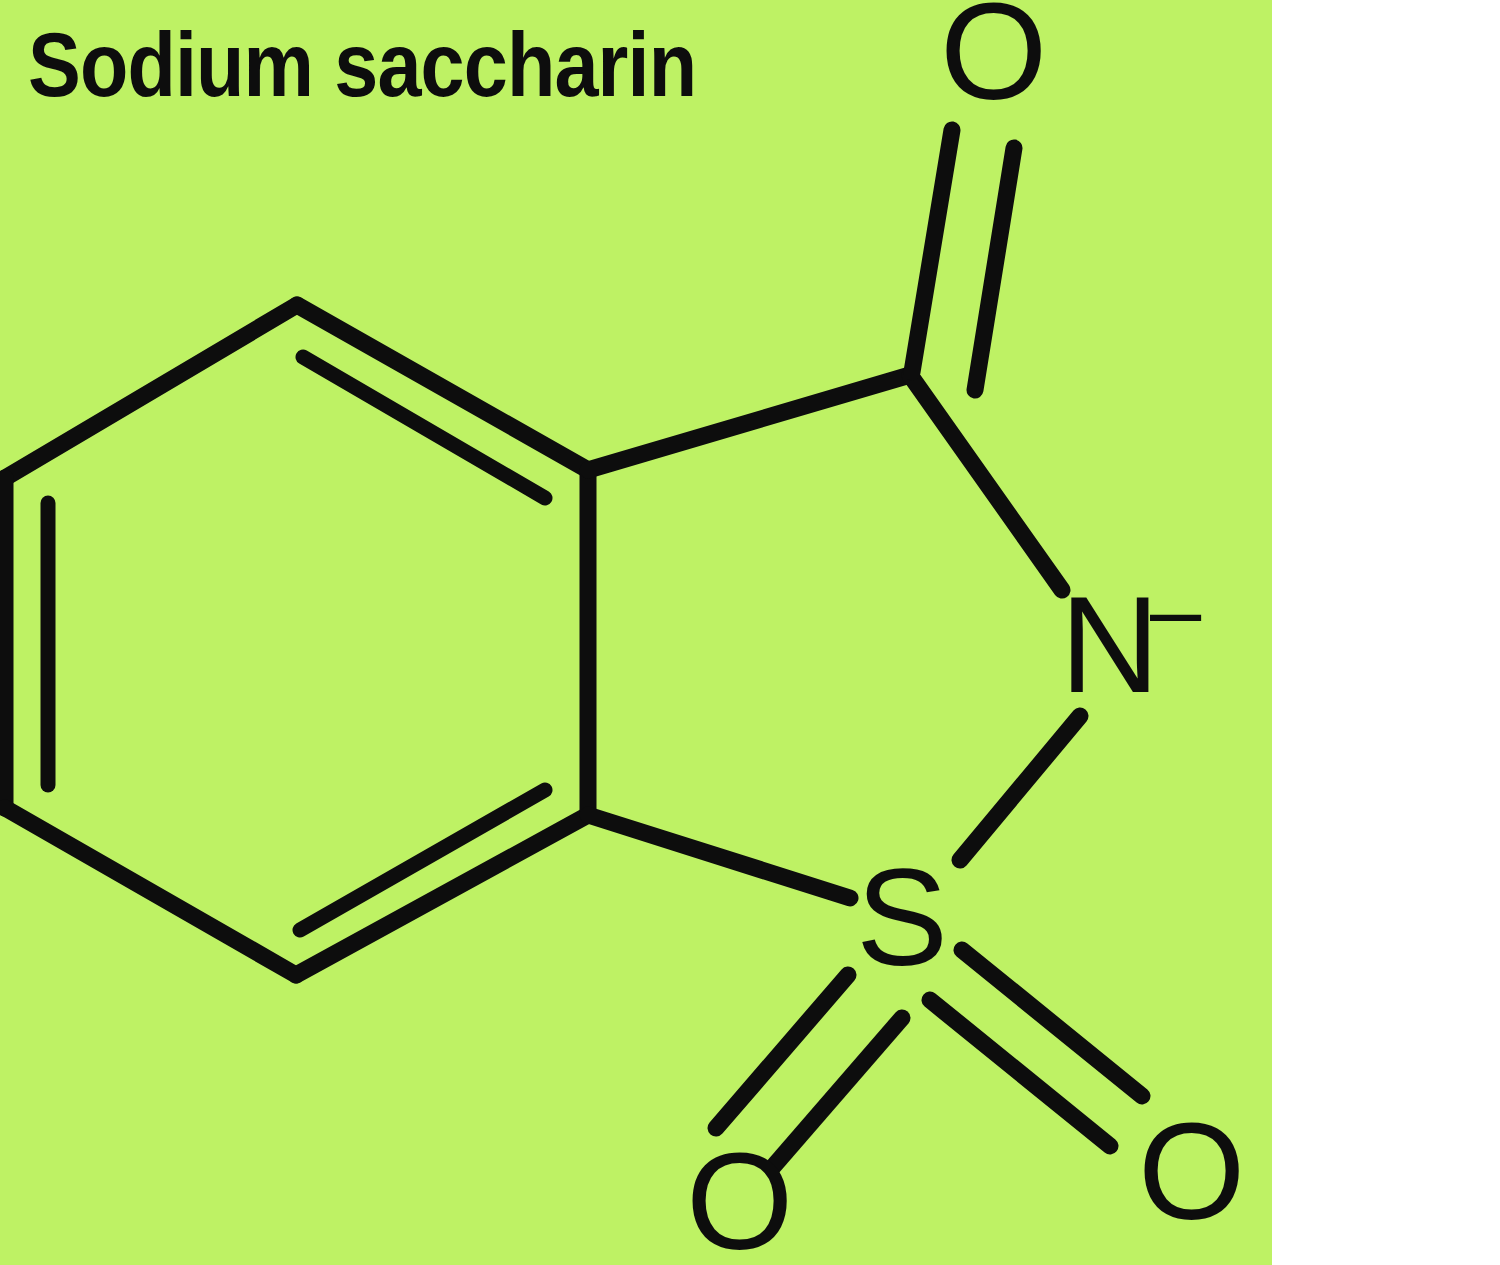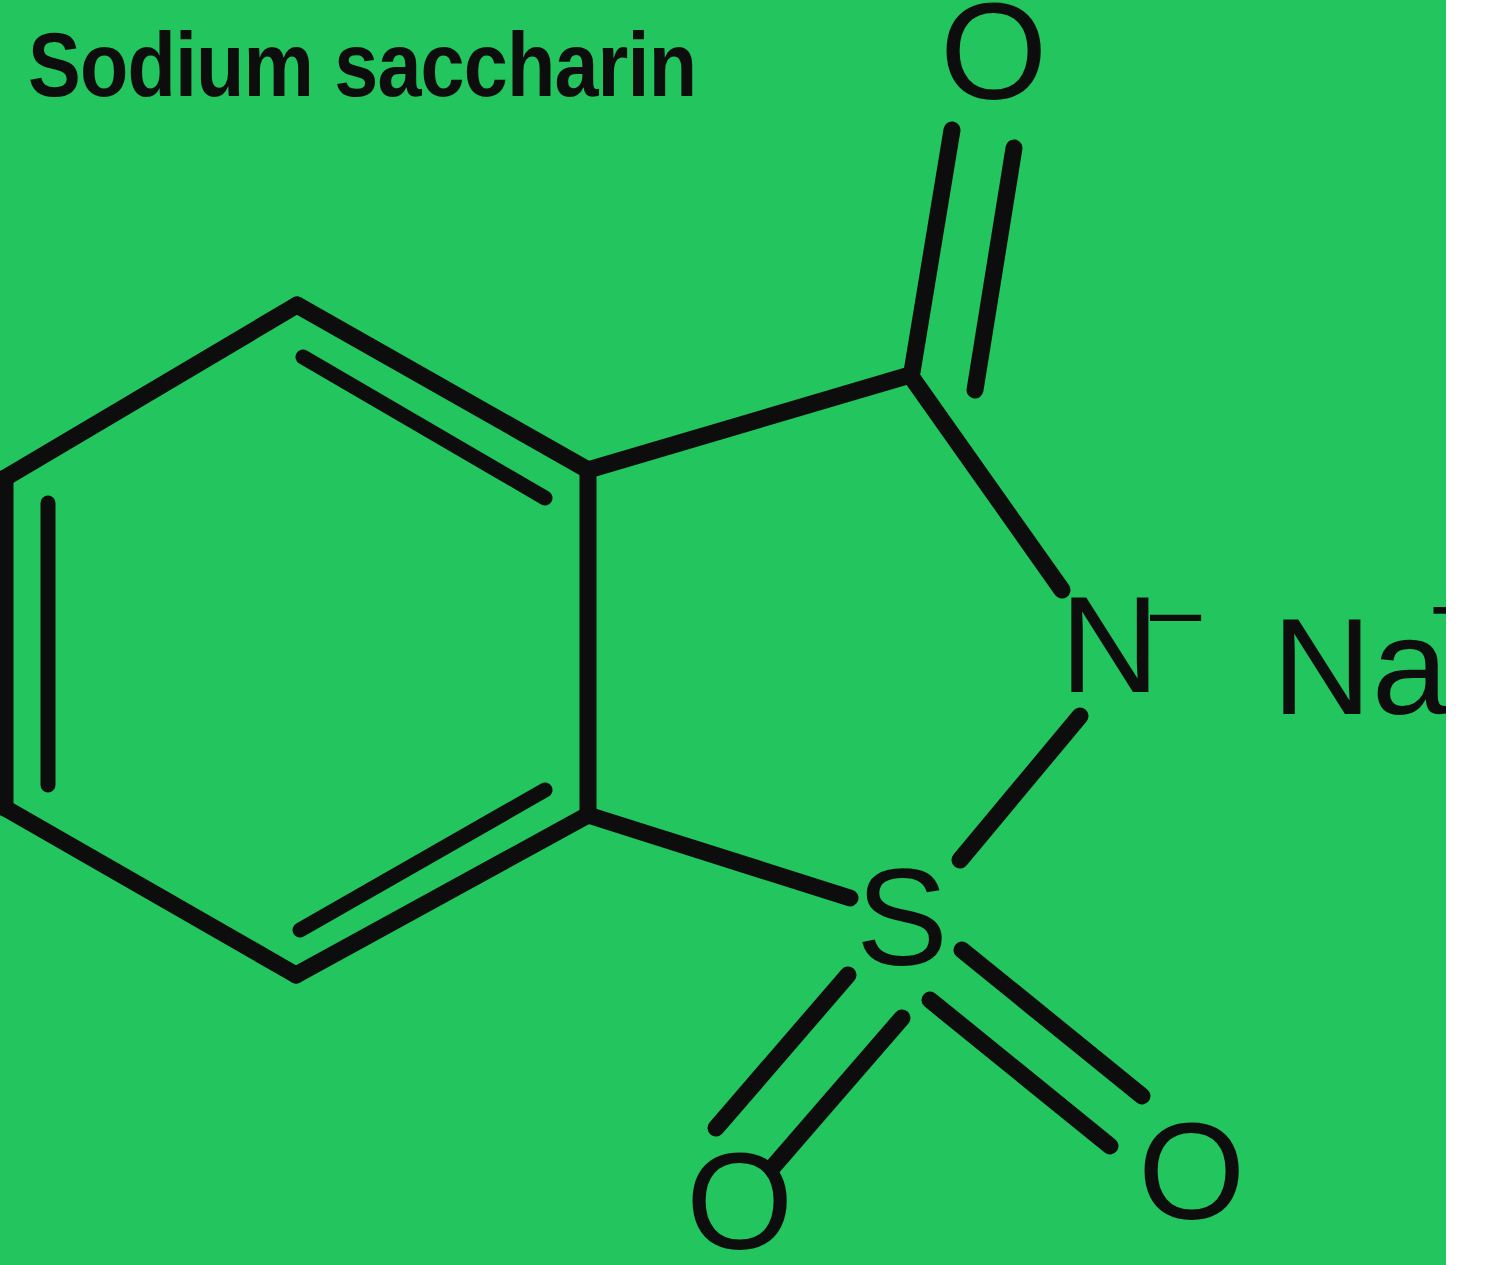--- a/index.html
+++ b/index.html
@@ -2,23 +2,23 @@
 <html><head>
 <meta charset="utf-8">
 <style>
   html, body {
     margin: 0;
     padding: 0;
     background: #ffffff;
   }
   #canvas {
     position: relative;
-    width: 1446px;
+    width: 1272px;
     height: 1265px;
-    background: #22c55e;
+    background: #bef264;
     overflow: hidden;
     font-family: "Liberation Sans", sans-serif;
   }
   #title {
     position: absolute;
     left: 28px;
     top: 20px;
     font-family: "Liberation Sans", sans-serif;
     font-weight: bold;
     font-size: 90px;

